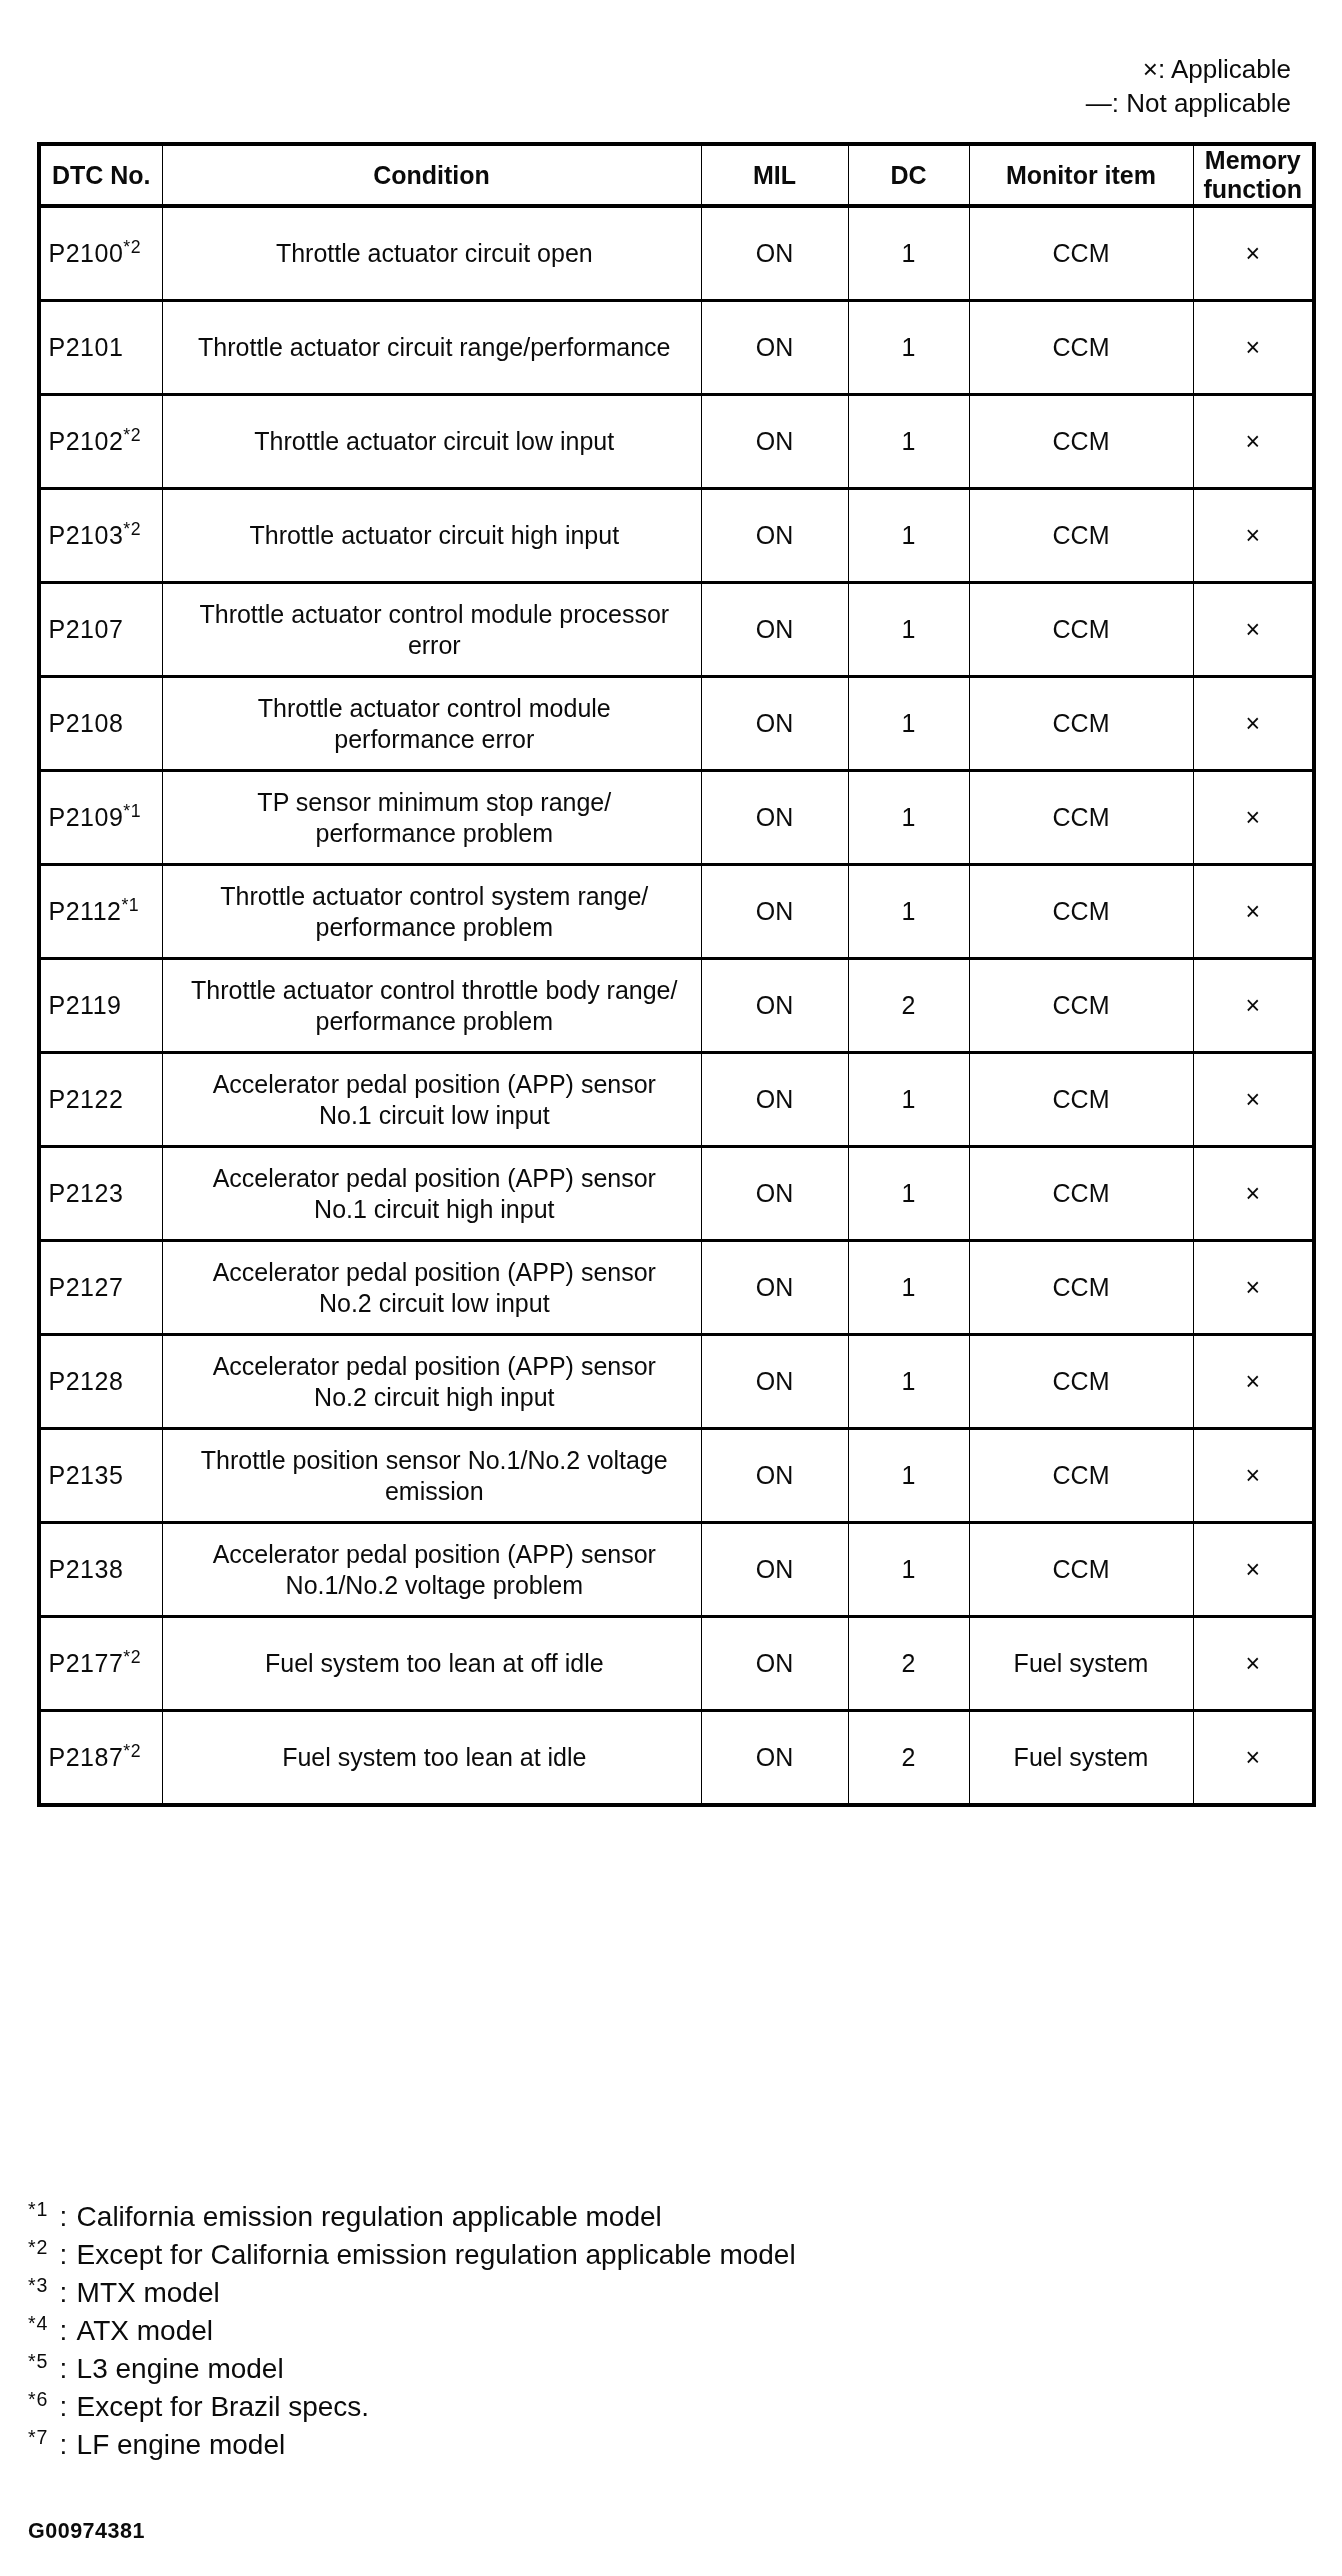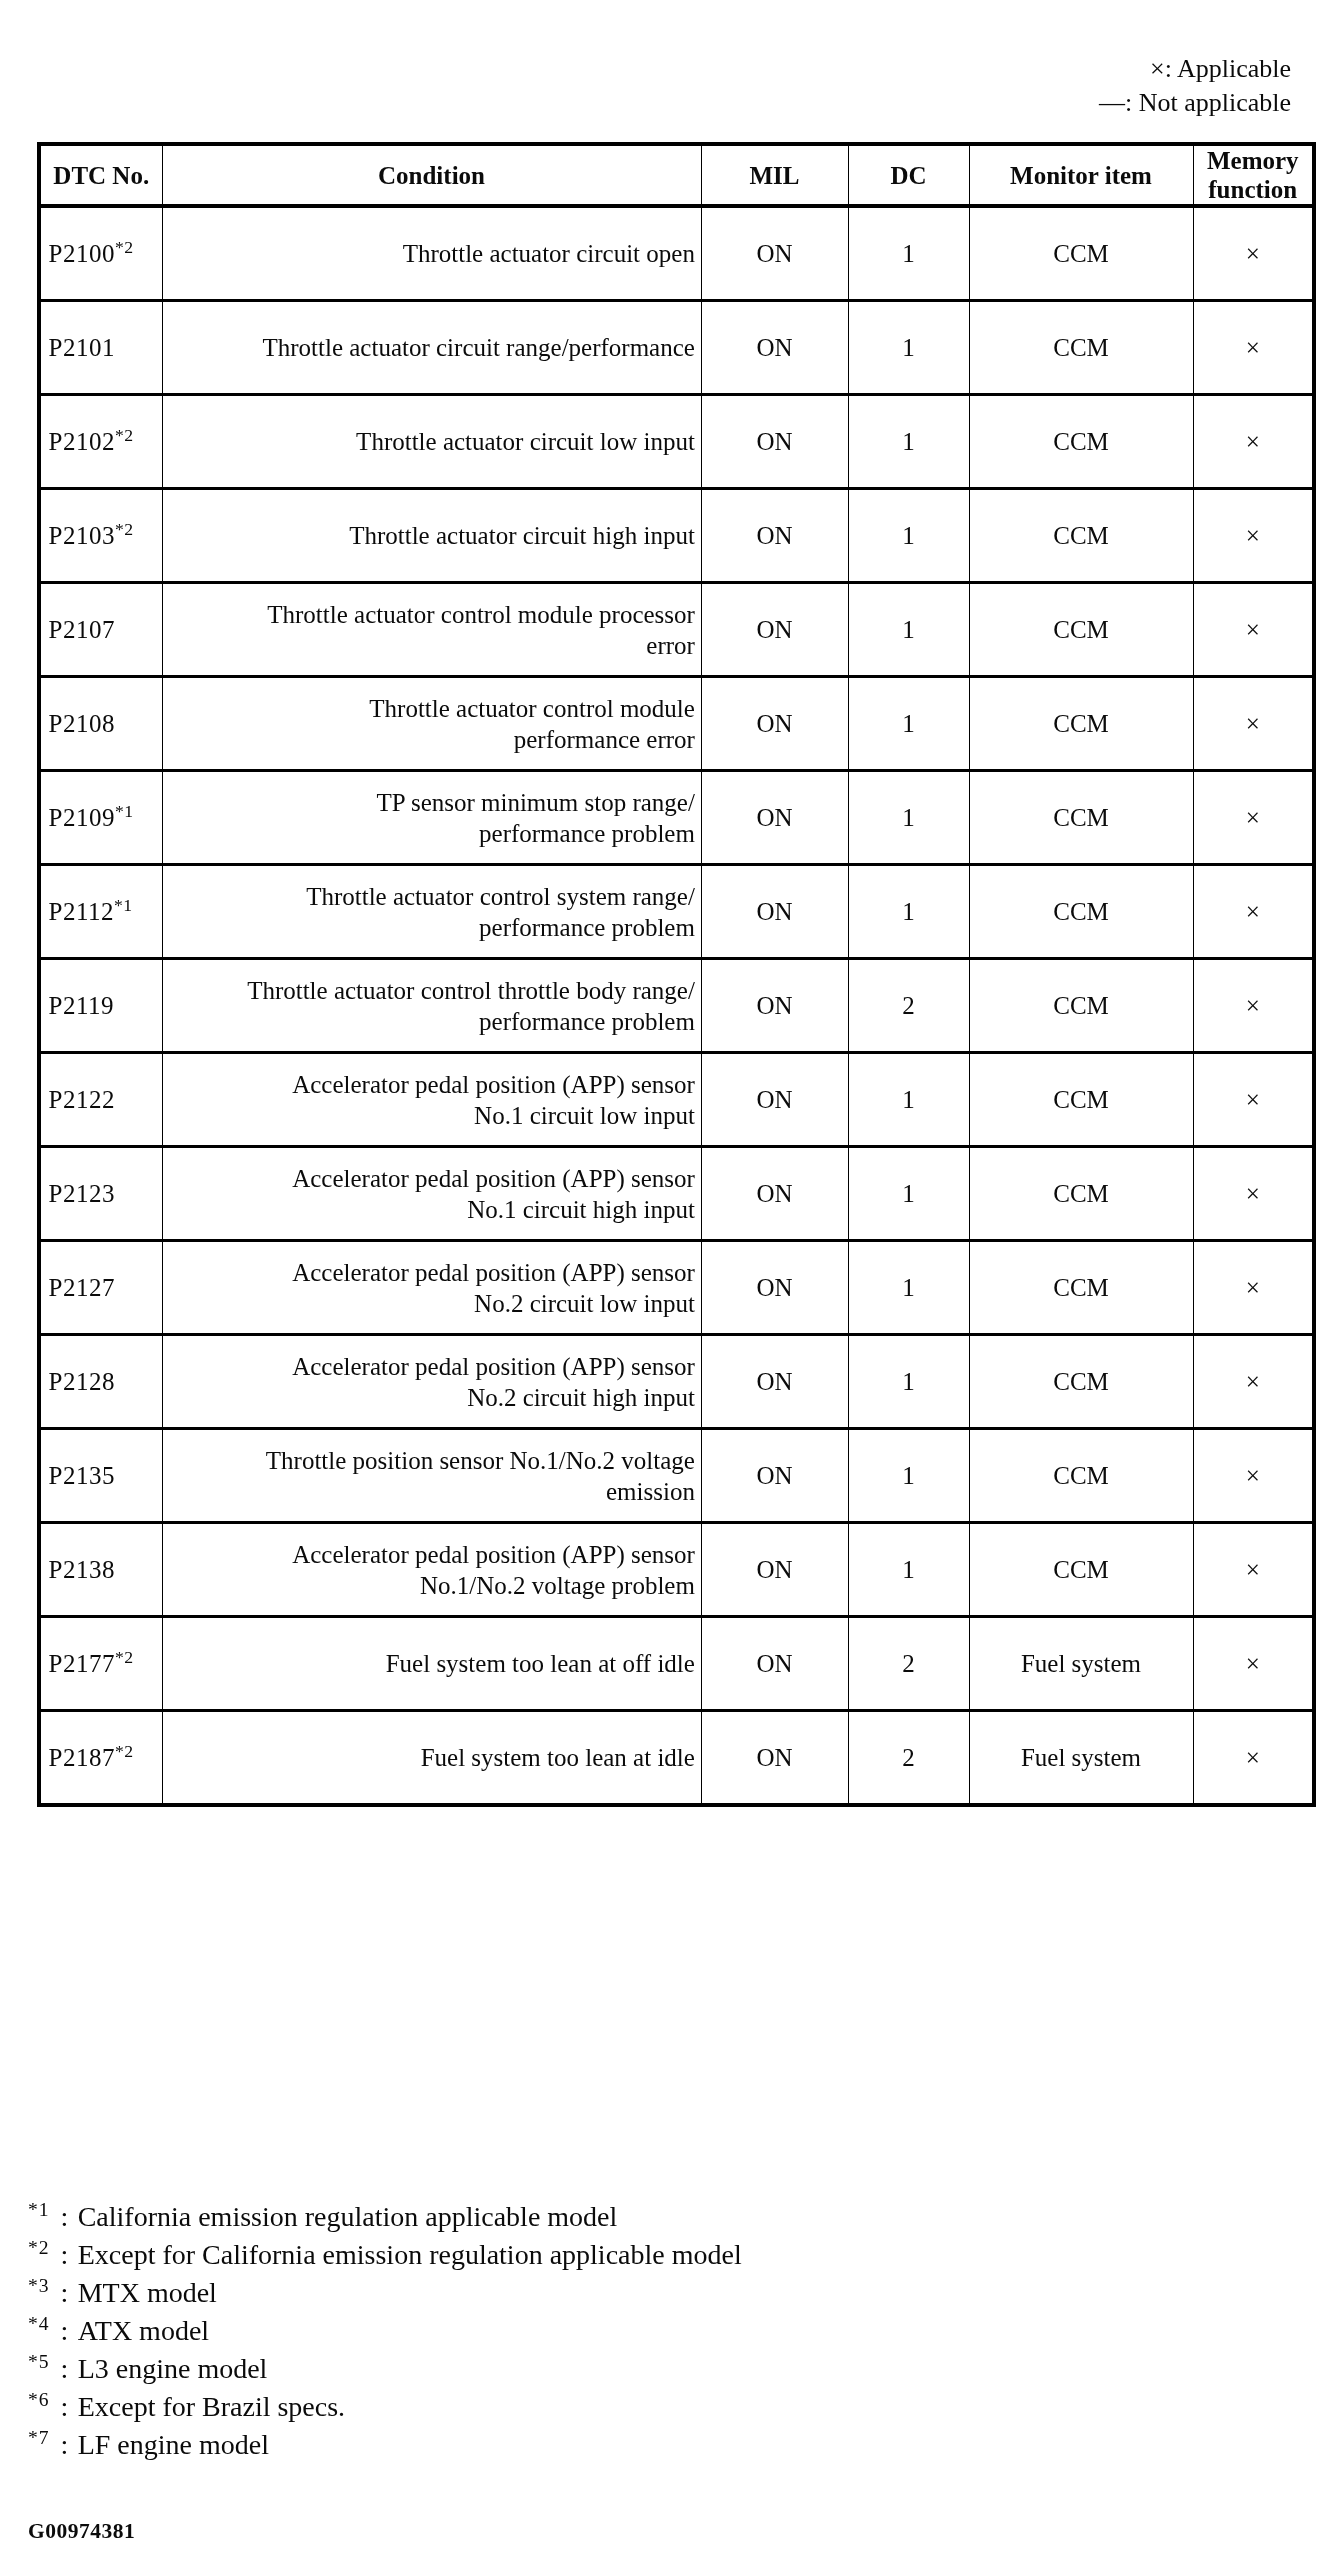--- a/index.html
+++ b/index.html
@@ -6,21 +6,21 @@
     margin: 0;
     padding: 0;
     background: #ffffff;
   }
   .page {
     position: relative;
     width: 1343px;
     height: 2576px;
     background: #ffffff;
     color: #000000;
-    font-family: Liberation Serif, serif;
+    font-family: Liberation Sans, sans-serif;
     overflow: hidden;
   }
 
   
   .legend {
     position: absolute;
     top: 52px;
     right: 52px;
     text-align: right;
     font-size: 26px;
@@ -66,21 +66,21 @@
     padding: 0 1.9px 0 7.5px;
     font-size: 27px;
     letter-spacing: 0.5px;
   }
   td.c-dtc sup {
     font-size: 17.7px;
     line-height: 0;
     vertical-align: super;
   }
   td.c-cond {
-    text-align: right;
+    text-align: center;
     padding: 0 5.6px 0 11.2px;
     font-size: 23px;
     line-height: 31px;
     white-space: pre-line;
   }
   td.c-mil, td.c-dc, td.c-mon, td.c-mem {
     text-align: center;
     padding: 0 1.9px;
   }
   td.c-mem { font-size: 24px; }

